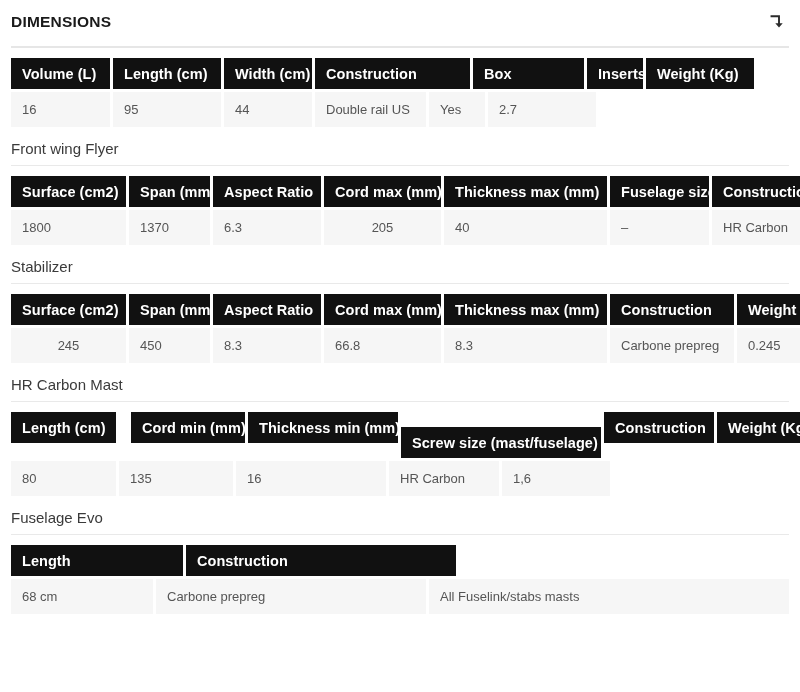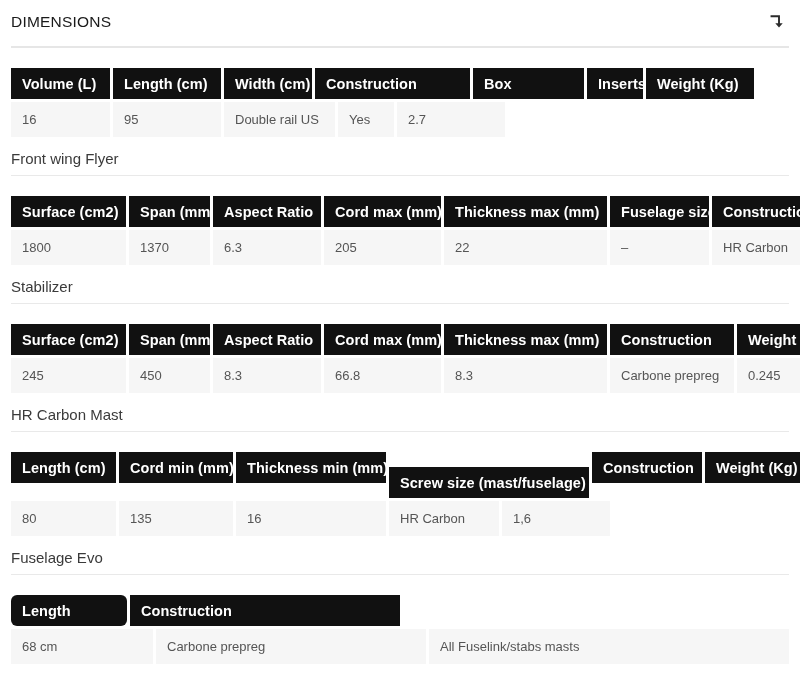--- a/index.html
+++ b/index.html
@@ -24,21 +24,21 @@
   
   .page-header {
     height: 44px;
     padding: 0 13px 0 11px;
     display: flex;
     align-items: center;
     justify-content: space-between;
   }
   .page-title {
     font-size: 15.5px;
-    font-weight: normal;
+    font-weight: bold;
     letter-spacing: 0.2px;
     color: #1a1a1a;
     line-height: 1;
     text-transform: uppercase;
   }
   .collapse-icon {
     width: 22px;
     height: 22px;
     display: flex;
     align-items: center;
@@ -67,21 +67,21 @@
   }
   .section-rule {
     height: 1px;
     background: #e9e9e9;
     margin: 0 11px 0 11px;
   }
 
   
   .table-scroll {
     overflow: hidden;
-    padding: 20px 0 0 11px;
+    padding: 10px 0 0 11px;
   }
   .spec-table {
     display: inline-block;
     white-space: nowrap;
   }
   .row {
     display: flex;
     white-space: nowrap;
   }
   .row.head { gap: 3px; }
@@ -154,20 +154,23 @@
               <div class="cell" style="width: 108px;">
                 <span>Weight (Kg)</span>
               </div>
             </div><div class="row body">
               <div class="cell" style="width: 99px;">
                 <span>16</span>
               </div>
               <div class="cell" style="width: 108px;">
                 <span>95</span>
               </div>
+              <div class="cell" style="width: 88px;">
+                <span>44</span>
+              </div>
               <div class="cell" style="width: 111px;">
                 <span>Double rail US</span>
               </div>
               <div class="cell" style="width: 56px;">
                 <span>Yes</span>
               </div>
               <div class="cell" style="width: 108px;">
                 <span>2.7</span>
               </div>
             </div></div></div>
@@ -202,25 +205,25 @@
             </div><div class="row body">
               <div class="cell" style="width: 115px;">
                 <span>1800</span>
               </div>
               <div class="cell" style="width: 81px;">
                 <span>1370</span>
               </div>
               <div class="cell" style="width: 108px;">
                 <span>6.3</span>
               </div>
-              <div class="cell" style="width: 117px;">
+              <div class="cell" style="width: 117px; justify-content: center;">
                 <span>205</span>
               </div>
               <div class="cell" style="width: 163px;">
-                <span>22</span>
+                <span>40</span>
               </div>
               <div class="cell" style="width: 99px;">
                 <span>–</span>
               </div>
               <div class="cell" style="width: 108px;">
                 <span>HR Carbon</span>
               </div>
             </div></div></div>
       </div>
       <div class="section">
@@ -244,21 +247,21 @@
               <div class="cell" style="width: 163px;">
                 <span>Thickness max (mm)</span>
               </div>
               <div class="cell" style="width: 124px;">
                 <span>Construction</span>
               </div>
               <div class="cell" style="width: 108px;">
                 <span>Weight (Kg)</span>
               </div>
             </div><div class="row body">
-              <div class="cell" style="width: 115px;">
+              <div class="cell" style="width: 115px; justify-content: center;">
                 <span>245</span>
               </div>
               <div class="cell" style="width: 81px;">
                 <span>450</span>
               </div>
               <div class="cell" style="width: 108px;">
                 <span>8.3</span>
               </div>
               <div class="cell" style="width: 117px;">
                 <span>66.8</span>
@@ -276,21 +279,21 @@
       </div>
       <div class="section">
         <div class="section-head">
           <div class="section-title">HR Carbon Mast</div>
         </div>
         <div class="section-rule"></div>
         <div class="table-scroll"><div class="spec-table"><div class="row head">
               <div class="cell" style="width: 105px;">
                 <span>Length (cm)</span>
               </div>
-              <div class="cell" style="width: 114px;">
+              <div class="cell" style="width: 114px; margin-left: 12px;">
                 <span>Cord min (mm)</span>
               </div>
               <div class="cell" style="width: 150px;">
                 <span>Thickness min (mm)</span>
               </div>
               <div class="cell" style="width: 200px; margin-top: 15px;">
                 <span>Screw size (mast/fuselage)</span>
               </div>
               <div class="cell" style="width: 110px;">
                 <span>Construction</span>
@@ -315,21 +318,21 @@
                 <span>1,6</span>
               </div>
             </div></div></div>
       </div>
       <div class="section">
         <div class="section-head">
           <div class="section-title">Fuselage Evo</div>
         </div>
         <div class="section-rule"></div>
         <div class="table-scroll"><div class="spec-table"><div class="row head">
-              <div class="cell" style="width: 116px; border-radius: 6px;">
+              <div class="cell" style="width: 172px;">
                 <span>Length</span>
               </div>
               <div class="cell" style="width: 270px;">
                 <span>Construction</span>
               </div>
             </div><div class="row body">
               <div class="cell" style="width: 142px;">
                 <span>68 cm</span>
               </div>
               <div class="cell" style="width: 270px;">

